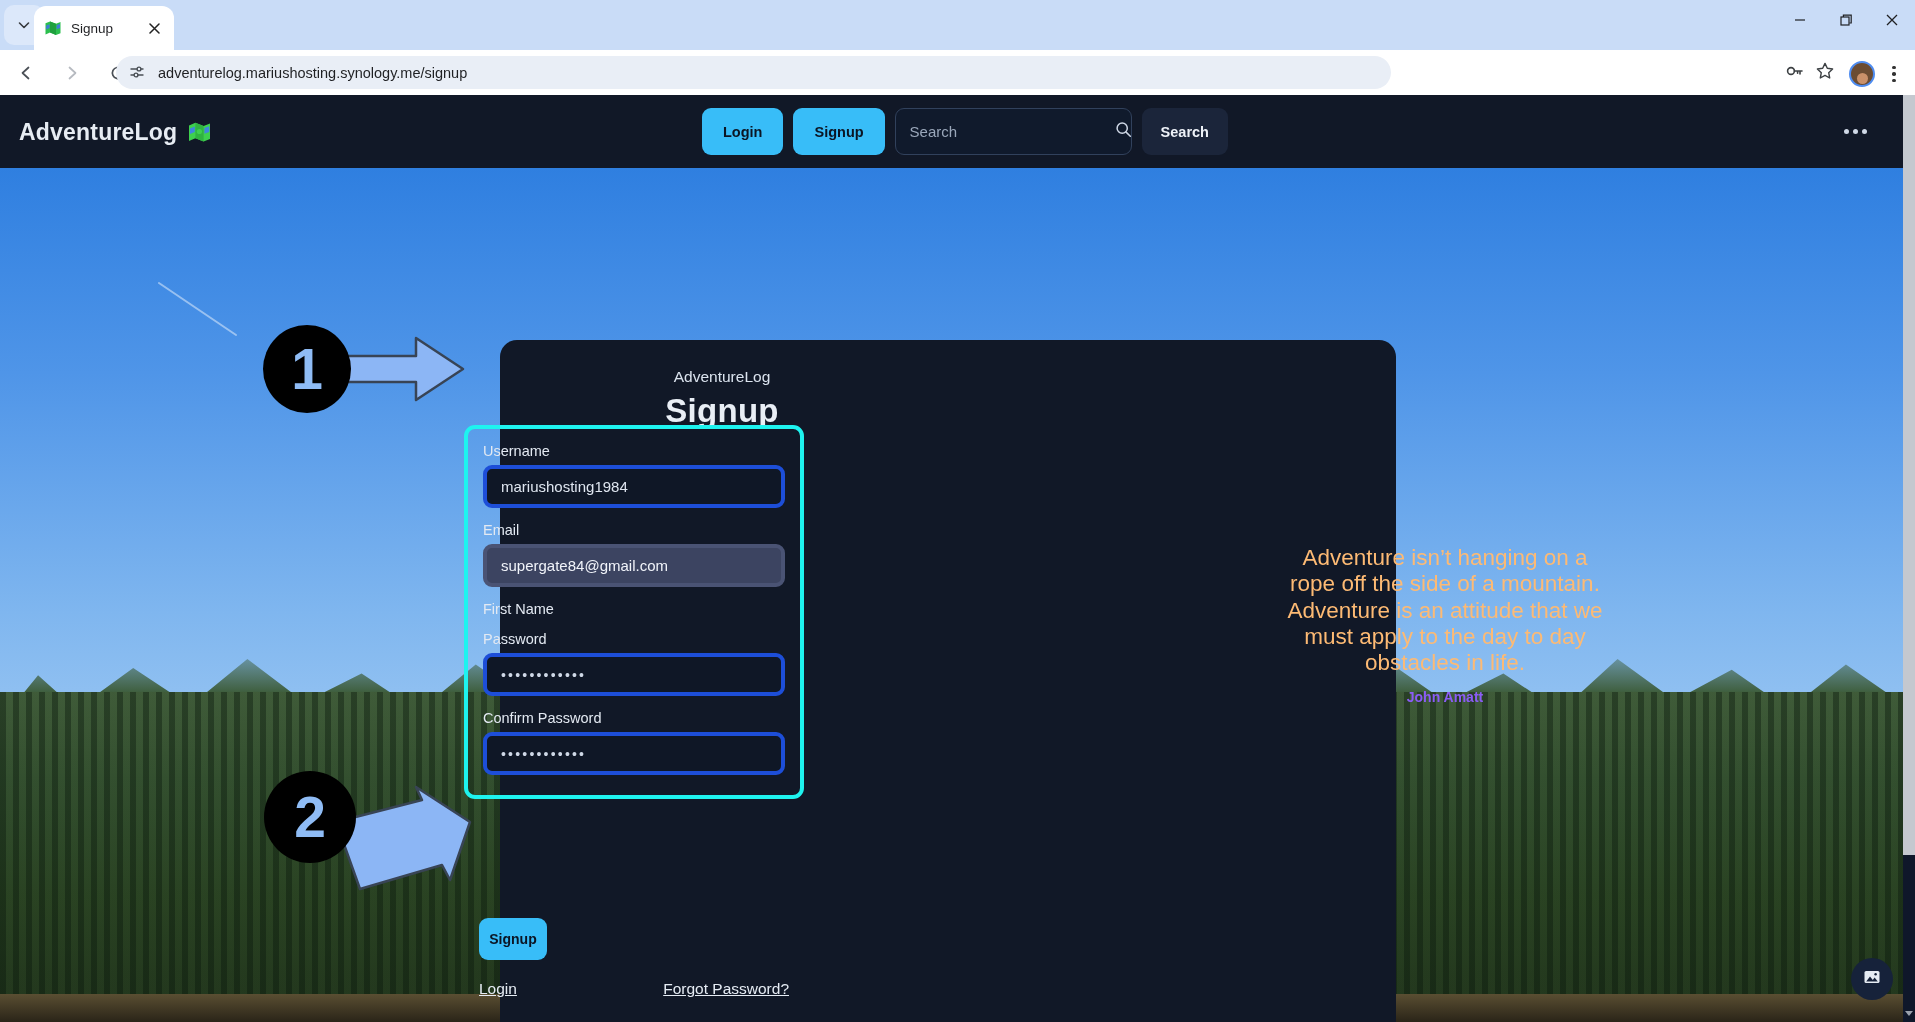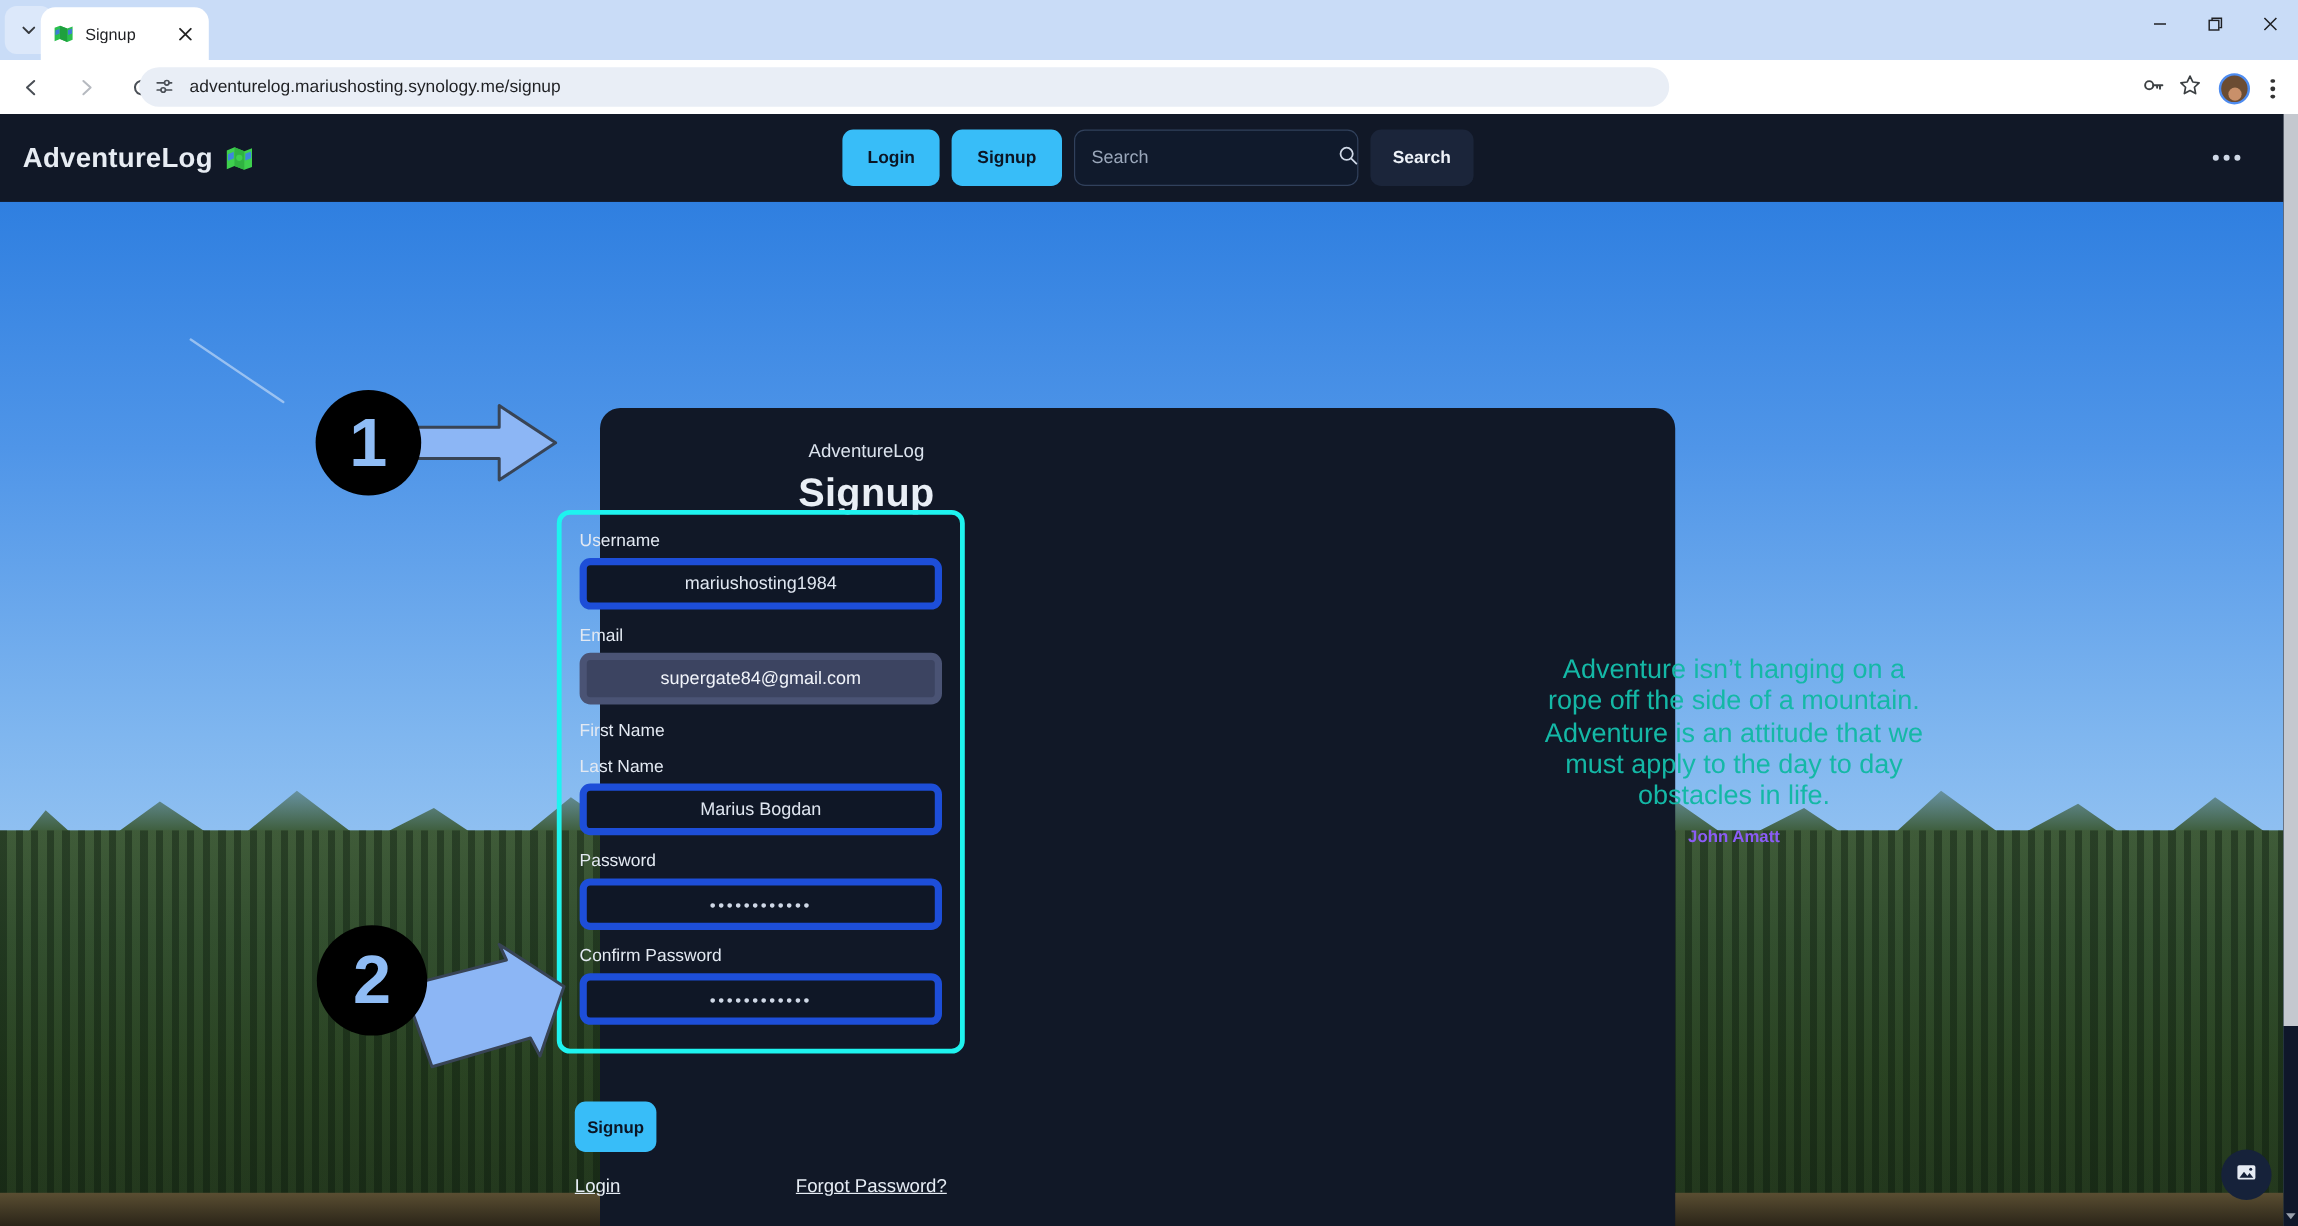--- a/index.html
+++ b/index.html
@@ -144,43 +144,43 @@
 
   .form-box {
     position:absolute; left:-36px; top:85px; width:340px;
     border:4px solid #1ef3ef; border-radius:11px;
     padding:14px 15px 18px 15px;
   }
   .field { margin-bottom:14px; }
   .field:last-child { margin-bottom:2px; }
   .field label { display:block; font-size:14.5px; color:#e3e9f2; margin-bottom:6px; }
   .field .inp {
-    width:100%; height:43px; border:6px solid #1d4ed8; border-radius:9px;
+    width:100%; height:43px; border:4px solid #1d4ed8; border-radius:9px;
     background:#0f1726; color:#dfe6f0; font-family:inherit; font-size:15px;
-    padding:0 14px; outline:none;text-align:center;
+    padding:0 14px; outline:none;
   }
   .field .inp.autofill { background:#3c4461; border-color:#4a5374; color:#f1f4fa; }
   .field .inp.pw { letter-spacing:2.2px; font-size:14px; color:#cfd8e6; }
   .field .inp::placeholder { color:#7e8da4; }
 
   .signup-submit {
     position:absolute; left:-21px; top:578px; width:68px; height:42px;
     background:#38bdf8; color:#0b1524; border:none; border-radius:9px;
     font-family:inherit; font-weight:bold; font-size:14px; cursor:pointer;
   }
   .card-links {
     position:absolute; left:-21px; top:640px; width:310px;
     display:flex; justify-content:space-between; align-items:center;
   }
   .card-links a { color:#e6ecf4; font-size:15.5px; text-decoration:underline; }
 
   .quote {
     position:absolute; left:780px; top:205px; width:330px; text-align:center; z-index:4;
   }
-  .quote-text { font-size:22.5px; line-height:1.17; color:#14b8a6; }
+  .quote-text { font-size:22.5px; line-height:1.17; color:#fdba74; }
   .quote-author { margin-top:12px; font-size:14px; font-weight:bold; color:#8b5cf6; }
 
   
   .badge {
     position:absolute; border-radius:50%; background:#000; z-index:9;
     display:flex; align-items:center; justify-content:center;
     color:#8fbcf5; font-weight:bold; line-height:1;
   }
   #badge-1 { left:263px; top:230px; width:88px; height:88px; font-size:57px; }
   #badge-2 { left:264px; top:676px; width:92px; height:92px; font-size:57px; }
@@ -371,24 +371,20 @@
           <input class="inp" value="mariushosting1984" style="">
         </div>
         <div class="field">
           <label>Email</label>
           <input class="inp autofill" value="supergate84@gmail.com" style="">
         </div>
         <div class="field">
           <label>First Name</label>
         </div>
         <div class="field">
-          <label>Last Name</label>
-          <input class="inp" value="Marius Bogdan" style="">
-        </div>
-        <div class="field">
           <label>Password</label>
           <input class="inp pw" value="••••••••••••" style="">
         </div>
         <div class="field">
           <label>Confirm Password</label>
           <input class="inp pw" value="••••••••••••" style="">
         </div>
       </div>
 
       <button class="signup-submit">Signup</button>

